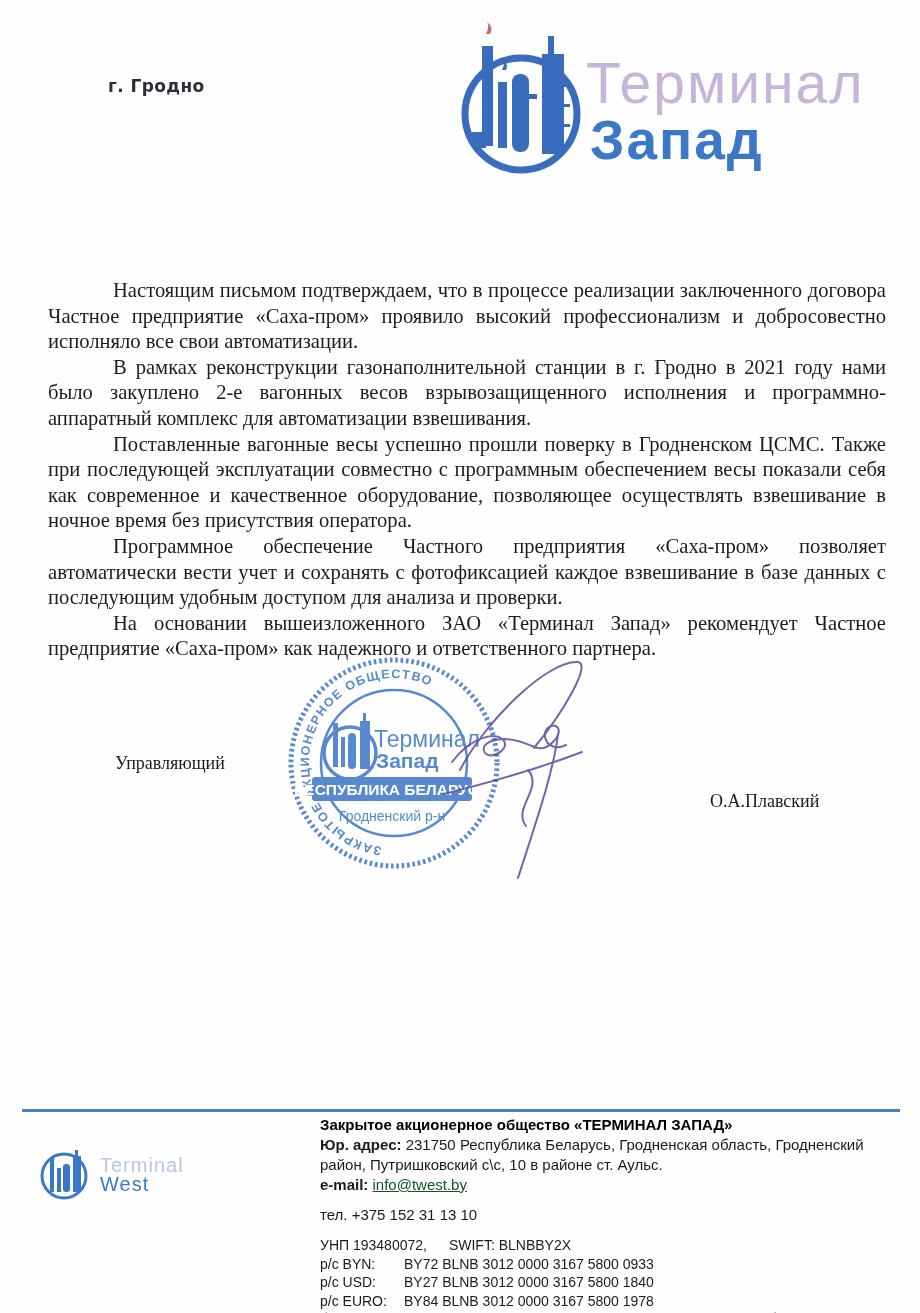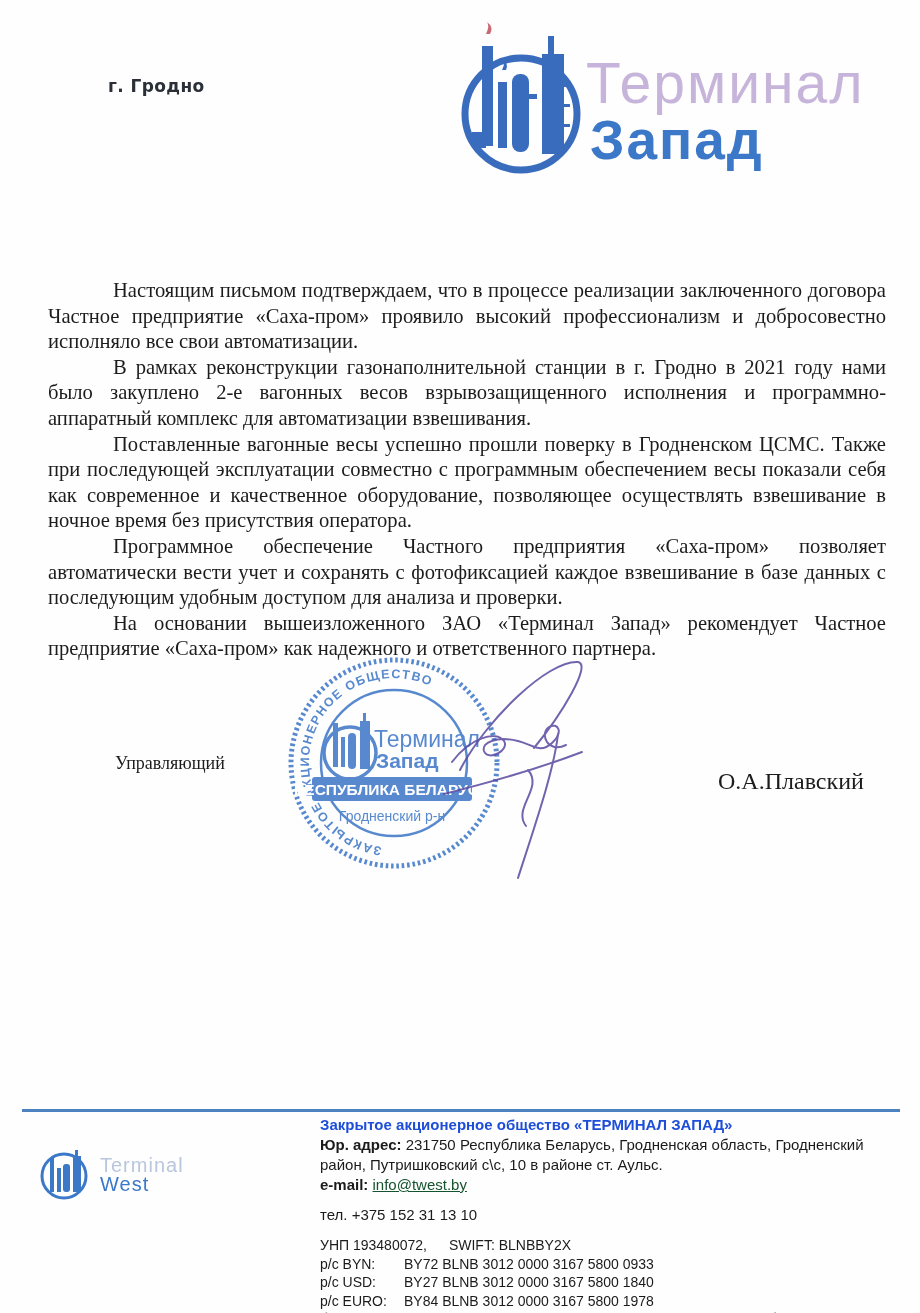--- a/index.html
+++ b/index.html
@@ -33,34 +33,34 @@
   
   .body-text{
     left:48px;top:278px;width:838px;
     font-size:20.6px;line-height:25.6px;
     text-align:justify;
   }
   .body-text p{margin:0;text-indent:65px;}
 
   
   .role{left:115px;top:753px;font-size:18px;}
-  .signer{left:710px;top:768px;font-size:24px;margin-left:8px;}
+  .signer{left:710px;top:791px;font-size:18px;}
 
   
   .stamp{left:286px;top:655px;width:216px;height:216px;opacity:.92;}
   .sig-ink{left:438px;top:642px;width:185px;height:245px;}
 
   
   .foot-line{left:22px;top:1109px;width:878px;height:3px;background:#4d82c0;}
   .foot-block{
     left:320px;top:1115px;width:575px;
     font-family:"Liberation Sans", sans-serif;
     font-size:15px;line-height:20px;color:#1b1b1b;
   }
-  .foot-company{color:#1d4ed8;font-weight:bold;}
+  .foot-company{color:#000000;font-weight:bold;}
   .foot-block b{font-weight:bold;}
   .foot-email a{color:#14532d;text-decoration:underline;}
   .foot-phone{margin-top:10px;}
   .foot-bank{margin-top:11px;font-size:14px;line-height:18.5px;}
   .acc-label{display:inline-block;width:84px;}
   .swift-sep{display:inline-block;width:22px;}
 
   .foot-logo{left:38px;top:1146px;width:200px;height:60px;}
   .fl-text1{
     position:absolute;left:62px;top:8px;

